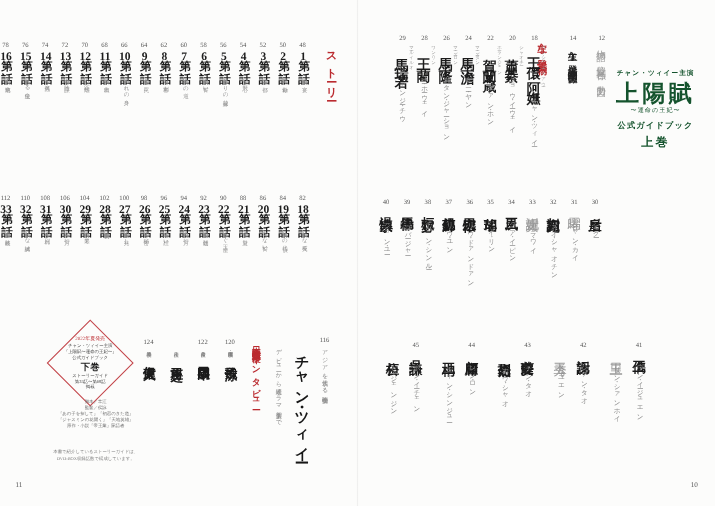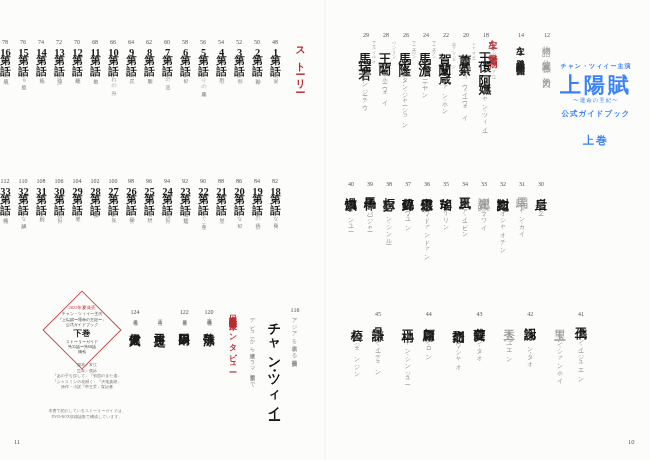--- a/index.html
+++ b/index.html
@@ -25,26 +25,26 @@
   .second{margin-top:10px;}
   .pairgrp{display:flex;flex-direction:row-reverse;gap:3px;}
   .pairs{display:flex;flex-direction:row-reverse;justify-content:space-between;position:absolute;}
   .vhead{position:absolute;writing-mode:vertical-rl;}
   .red{color:#bb2b30;}
   .story-h{font-size:10px;font-weight:bold;letter-spacing:3px;}
   .chars-h{font-size:9px;font-weight:bold;letter-spacing:2px;}
   .toc-label{font-size:8.5px;font-weight:bold;color:#222;letter-spacing:1.5px;}
   .toc .vtxt{height:110px;}
   
-  .tblock{position:absolute;text-align:center;color:#3b82f6;}
+  .tblock{position:absolute;text-align:center;color:#14532d;}
   .tb1{font-size:6px;font-weight:bold;letter-spacing:1px;}
   .tb-title{font-size:21px;font-weight:bold;letter-spacing:3px;line-height:24px;margin-top:2px;}
   .tb-sub{font-size:5.5px;letter-spacing:1px;}
   .tb-guide{font-size:7.5px;font-weight:bold;margin-top:5px;letter-spacing:1px;}
-  .tb-vol{font-size:11px;font-weight:bold;margin-top:14px;letter-spacing:2px;}
+  .tb-vol{font-size:11px;font-weight:bold;margin-top:3px;letter-spacing:2px;}
   
   .feat{position:absolute;display:flex;flex-direction:row-reverse;gap:3px;}
   .feat .vtxt{height:118px;}
   .feat-intro{font-size:5.5px;color:#8d8d8d;letter-spacing:.5px;}
   .feat-name{font-size:13px;font-weight:bold;color:#161616;letter-spacing:1.5px;}
   .dub-h{font-size:8px;font-weight:bold;letter-spacing:1px;}
   .dub-list{position:absolute;display:flex;flex-direction:row-reverse;justify-content:space-between;}
   .dub .vtxt{height:112px;}
   .dub-role{font-size:4.5px;color:#808080;}
   .dub-name{font-size:11.5px;font-weight:bold;color:#1b1b1b;margin-top:3px;letter-spacing:.5px;}

